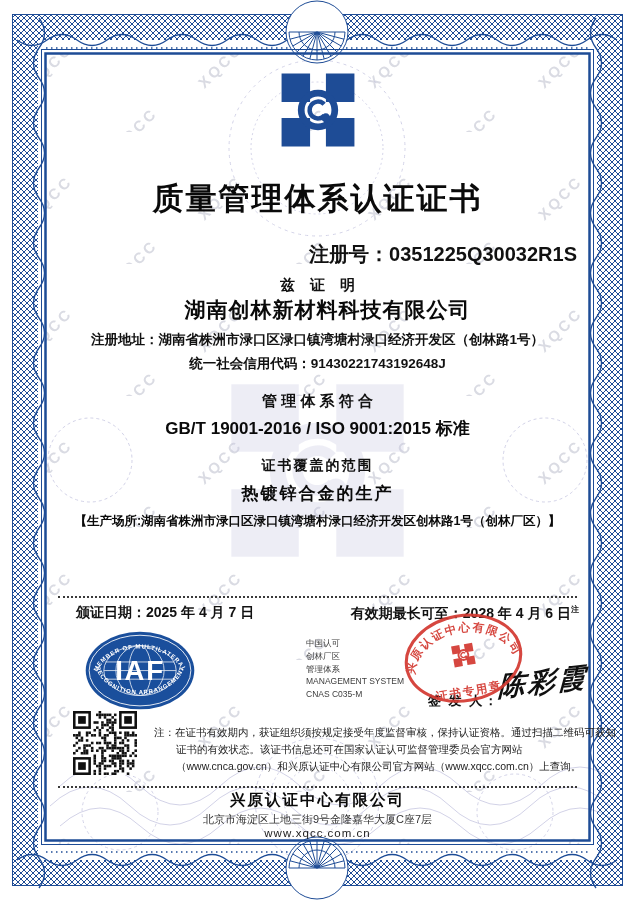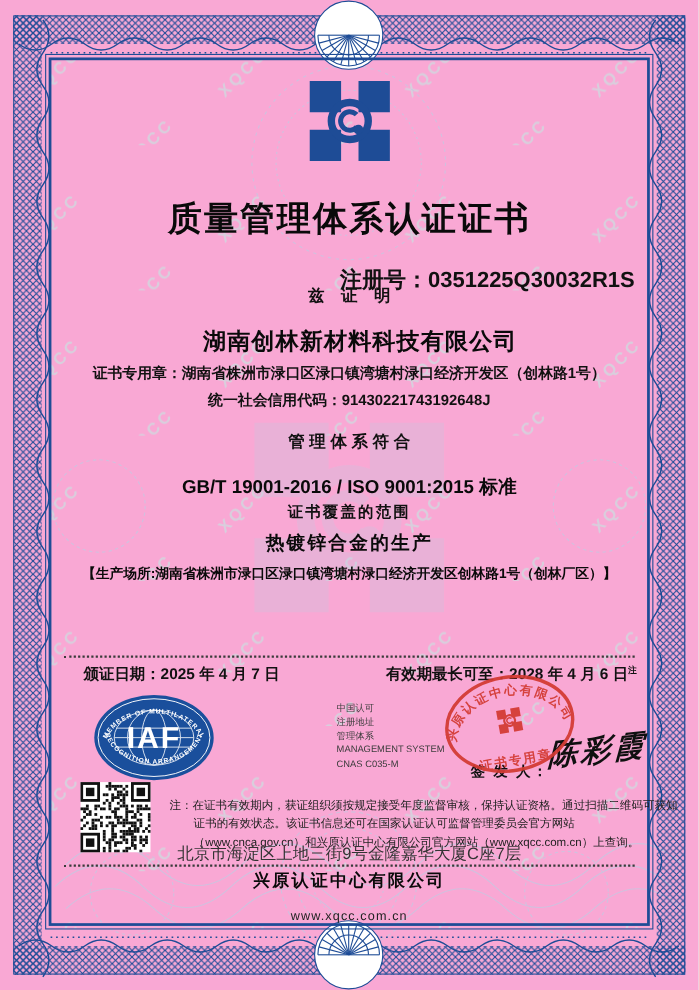--- a/index.html
+++ b/index.html
@@ -1,51 +1,51 @@
 <!DOCTYPE html>
 <html><head>
 <meta charset="utf-8">
 <style>
   html,body{margin:0;padding:0;background:#e8e8e8;}
-  .page{position:relative;width:635px;height:900px;background:#f9a8d4;margin:0 auto;
+  .page{position:relative;width:635px;height:900px;background:#ffffff;margin:0 auto;
         font-family:"Liberation Sans","DejaVu Sans",sans-serif;overflow:hidden;}
   .frame{position:absolute;left:0;top:0;z-index:0;pointer-events:none;}
   .content{position:absolute;left:0;top:0;width:635px;height:900px;z-index:2;}
   .abs{position:absolute;}
   .ctr{left:0;right:0;text-align:center;}
   .emblem-wrap{top:54px;}
   .title{top:178px;font-size:31px;font-weight:bold;color:#0a0a0a;letter-spacing:2px;}
   .regline{top:241px;right:58px;font-size:20px;font-weight:bold;color:#111;}
-  .attest{top:260px;font-size:15px;font-weight:bold;color:#111;}
+  .attest{top:276px;font-size:15px;font-weight:bold;color:#111;}
   .company{top:296px;font-size:21px;font-weight:bold;color:#0a0a0a;letter-spacing:1px;margin-left:20px;}
   .addr{top:331px;font-size:13.5px;font-weight:700;color:#111;}
   .credit{top:355px;font-size:13.5px;font-weight:700;color:#111;}
   .conform{top:392px;font-size:15px;font-weight:bold;color:#111;}
-  .standard{top:417px;font-size:17px;font-weight:bold;color:#0a0a0a;margin-top:14px;}
+  .standard{top:417px;font-size:17px;font-weight:bold;color:#0a0a0a;}
   .scopehead{top:457px;font-size:14px;font-weight:600;color:#111;letter-spacing:2px;}
   .scope{top:482px;font-size:17px;font-weight:bold;color:#0a0a0a;letter-spacing:2px;}
   .prod{top:513px;font-size:12.5px;font-weight:bold;color:#0a0a0a;}
   .dots{left:58px;right:58px;border-top:2px dotted #3a3a3a;height:0;}
   .dots1{top:596px;} .dots2{top:786px;}
   .dates{top:604px;left:76px;right:56px;display:flex;justify-content:space-between;
          font-size:14px;font-weight:700;color:#111;gap:48px;}
   .dates sup{font-size:8px;}
   .iaf{left:84px;top:630px;}
   .cnas{left:210px;top:642px;}
   .cnasinfo{left:306px;top:637px;font-size:8.5px;line-height:1.5;color:#3c3c3c;}
   .seal{left:402px;top:612px;transform:rotate(-10deg);opacity:.93;z-index:6;}
   .sig{left:428px;top:692px;font-size:13px;font-weight:bold;color:#111;letter-spacing:2px;z-index:5;}
   .signame{left:498px;top:664px;font-family:"DejaVu Serif","Liberation Serif",serif;
            font-style:italic;font-weight:bold;font-size:27px;color:#101010;
            transform:rotate(-6deg) skewX(-8deg);letter-spacing:3px;z-index:5;}
   .qr{left:73px;top:711px;}
   .note{left:142px;top:712px;width:440px;font-size:10.5px;line-height:1.62;color:#222;
         padding-left:22px;text-indent:-22px;}
   .org{top:790px;font-size:15.5px;font-weight:bold;color:#0a0a0a;letter-spacing:2px;}
-  .orgaddr{top:767px;font-size:15px;color:#333;}
+  .orgaddr{top:812px;font-size:11px;color:#333;}
   .web{top:827px;font-size:11.5px;color:#222;letter-spacing:1px;}
 </style>
 </head>
 <body>
 
 <div class="page">
 
   <svg class="frame" width="635" height="900" viewBox="0 0 635 900">
     <defs>
       <pattern id="lat" width="6" height="6" patternUnits="userSpaceOnUse">
@@ -157,21 +157,21 @@
     </div>
 
     <div class="abs ctr title">质量管理体系认证证书</div>
 
     <div class="abs regline">
       <span>注册号：</span><span>0351225Q30032R1S</span>
     </div>
 
     <div class="abs ctr attest">兹　证　明</div>
     <div class="abs ctr company">湖南创林新材料科技有限公司</div>
-    <div class="abs ctr addr">证书专用章：湖南省株洲市渌口区渌口镇湾塘村渌口经济开发区（创林路1号）</div>
+    <div class="abs ctr addr">注册地址：湖南省株洲市渌口区渌口镇湾塘村渌口经济开发区（创林路1号）</div>
     <div class="abs ctr credit">统一社会信用代码：91430221743192648J</div>
     <div class="abs ctr conform">管 理 体 系 符 合</div>
     <div class="abs ctr standard">GB/T 19001-2016 / ISO 9001:2015 标准</div>
     <div class="abs ctr scope">热镀锌合金的生产</div>
     <div class="abs ctr scopehead">证书覆盖的范围</div>
     <div class="abs ctr prod">【生产场所:湖南省株洲市渌口区渌口镇湾塘村渌口经济开发区创林路1号（创林厂区）】</div>
 
     <div class="abs dots dots1"></div>
 
     <div class="abs dates">
@@ -205,21 +205,21 @@
         <text font-size="7" fill="#ffffff" font-weight="bold" letter-spacing="1">
           <textPath href="#iafBot" startOffset="50%" text-anchor="middle">RECOGNITION ARRANGEMENT</textPath>
         </text>
         <text x="65" y="58" text-anchor="middle" font-size="32" font-weight="bold" fill="#ffffff" letter-spacing="2">IAF</text>
       </svg>
     </div>
 
 
     <div class="abs cnasinfo">
       <div>中国认可</div>
-      <div>注册地址</div>
+      <div>创林厂区</div>
       <div>管理体系</div>
       <div>MANAGEMENT SYSTEM</div>
       <div>CNAS C035-M</div>
     </div>
 
     <div class="abs seal">
       <svg width="124" height="94" viewBox="0 0 140 106">
         <ellipse cx="70" cy="52" rx="65" ry="48" fill="none" stroke="#d33a32" stroke-width="3.5"></ellipse>
         <defs>
             <path id="sealArc" d="M12 66 A58 44 0 1 1 128 66" fill="none"></path>

